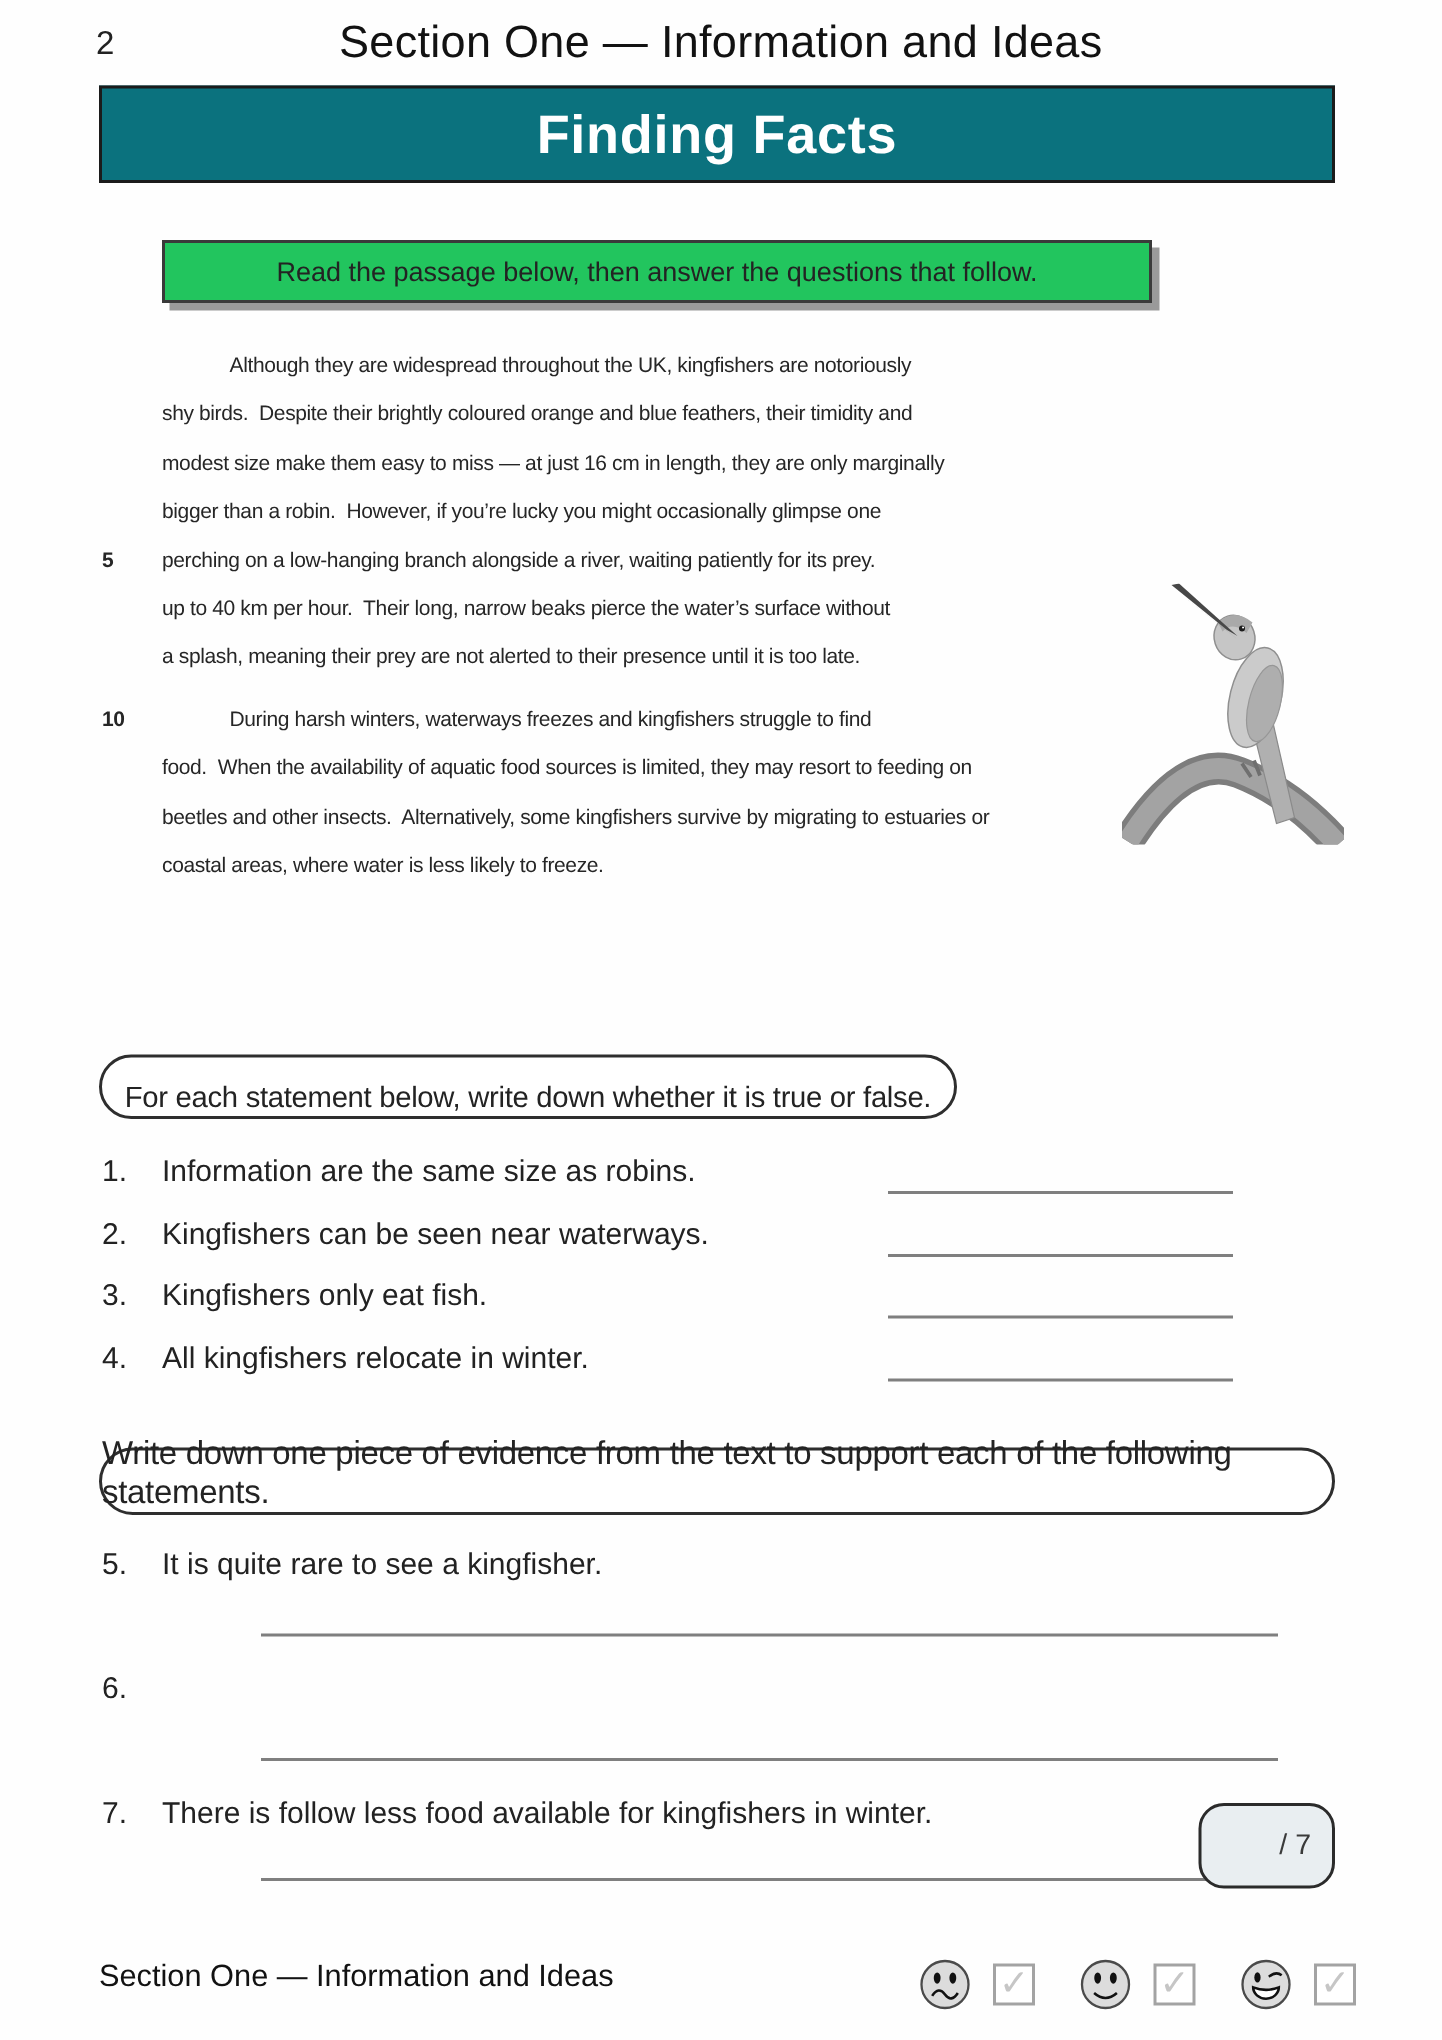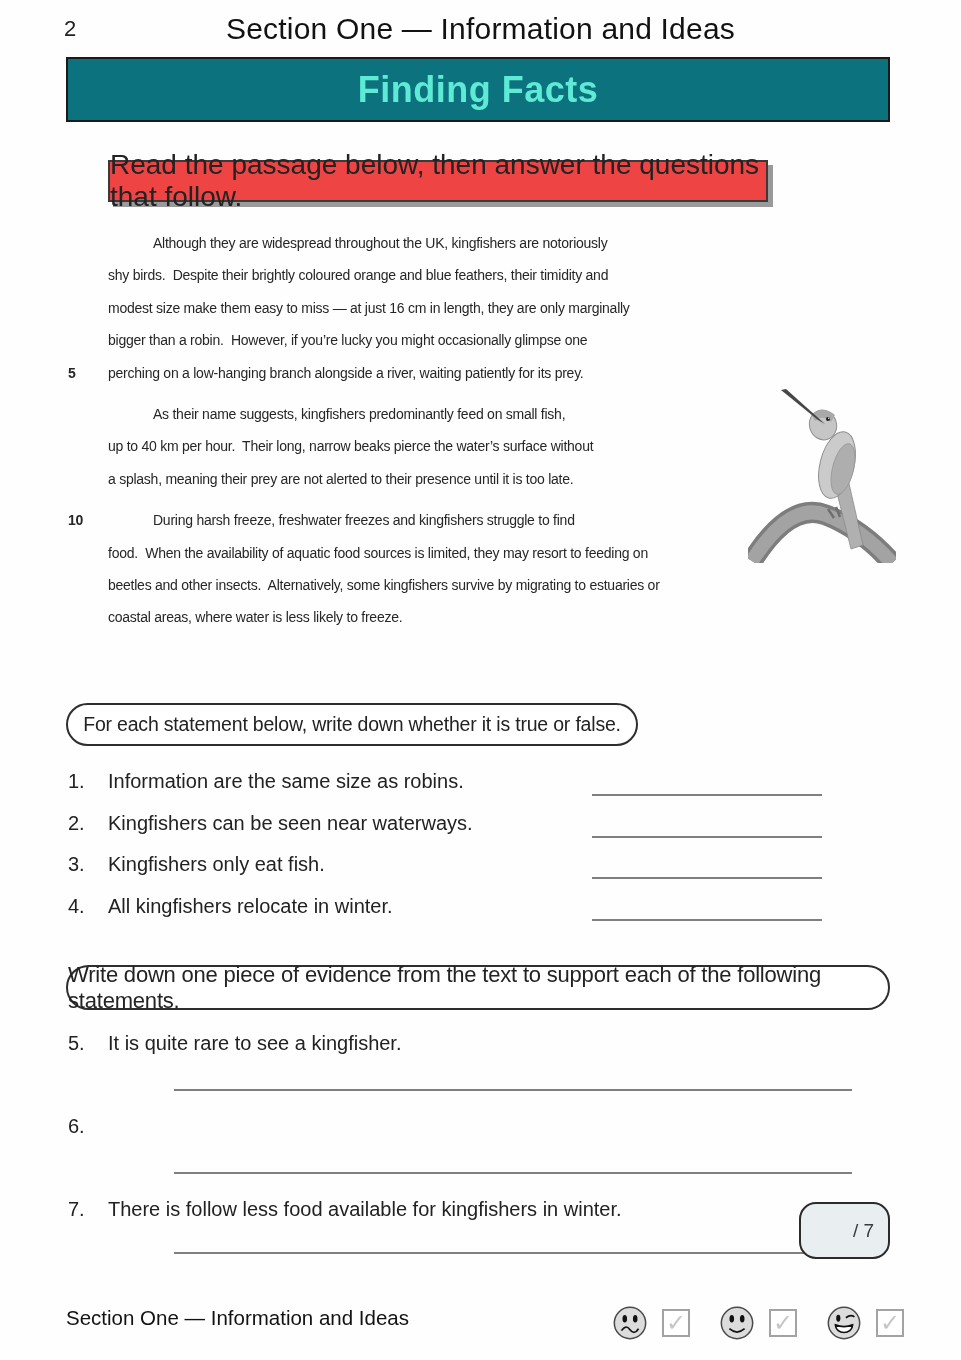--- a/index.html
+++ b/index.html
@@ -10,38 +10,38 @@
   }
   .page-number { position:absolute; left:64px; top:16px; font-size:22px; color:#222; }
   .section-title {
     position:absolute; left:0; right:0; top:12px; text-align:center;
     font-size:30px; color:#121212; letter-spacing:.2px;
   }
   .banner {
     position:absolute; left:66px; top:57px; width:824px; height:65px;
     border:2px solid #1b1b1b; display:flex; align-items:center; justify-content:center;
   }
-  .banner-title { color:#5eead4; font-size:36px; font-weight:bold; letter-spacing:.5px; }
+  .banner-title { color:#ffffff; font-size:36px; font-weight:bold; letter-spacing:.5px; }
   .instr-box {
     position:absolute; left:108px; top:160px; width:660px; height:42px;
-    background:#ef4444; border:2px solid #3a3a3a; box-shadow:5px 5px 0 #9a9a9a;
-    display:flex; align-items:center; justify-content:center; font-size:28px; color:#232323;
+    background:#22c55e; border:2px solid #3a3a3a; box-shadow:5px 5px 0 #9a9a9a;
+    display:flex; align-items:center; justify-content:center; font-size:18px; color:#232323;
   }
   .passage {
     position:absolute; left:66px; top:227px; width:825px;
     font-size:14px; letter-spacing:-.25px; color:#262626;
   }
   .pline { position:relative; height:32.4px; line-height:32.4px; white-space:nowrap; padding-left:42px; }
   .pline.para { margin-top:9px; }
   .pline .pnum { position:absolute; left:2px; top:0; font-weight:bold; }
   .pline.indent .ptext { padding-left:45px; }
   .kingfisher { position:absolute; left:748px; top:389px; width:148px; height:174px; }
   .pill-box {
     position:absolute; background:#fff; border:2.5px solid #2e2e2e; border-radius:24px;
-    display:flex; align-items:center; justify-content:center; color:#232323;
+    display:flex; align-items:flex-end; justify-content:center; color:#232323;
   }
   .tf-box { left:66px; top:703px; width:572px; height:43px; font-size:19.5px; letter-spacing:-.2px; }
   .ev-box { left:66px; top:965px; width:824px; height:45px; font-size:22px; letter-spacing:-.2px; }
   .q-row { position:absolute; left:66px; width:814px; height:28px; font-size:20px; color:#222; }
   .q-row .qnum { position:absolute; left:2px; }
   .q-row .qtext { position:absolute; left:42px; }
   .tf-line { position:absolute; left:526px; top:0; width:230px; height:26px; border-bottom:2px solid #7f7f7f; }
   .ev-line { position:absolute; left:108px; width:678px; height:0; border-bottom:2px solid #7f7f7f; }
   .score-box {
     position:absolute; left:799px; top:1202px; width:91px; height:57px;
@@ -74,24 +74,23 @@
   <div class="instr-box">
     <span>Read the passage below, then answer the questions that follow.</span>
   </div>
 
   <div class="passage">
     <div class="pline indent"><span class="ptext">Although they are widespread throughout the UK, kingfishers are notoriously</span></div>
     <div class="pline"><span class="ptext">shy birds.&nbsp; Despite their brightly coloured orange and blue feathers, their timidity and</span></div>
     <div class="pline"><span class="ptext">modest size make them easy to miss — at just 16 cm in length, they are only marginally</span></div>
     <div class="pline"><span class="ptext">bigger than a robin.&nbsp; However, if you’re lucky you might occasionally glimpse one</span></div>
     <div class="pline"><span class="pnum">5</span><span class="ptext">perching on a low-hanging branch alongside a river, waiting patiently for its prey.</span></div>
-    <div class="pline para indent"><span class="ptext">As their name suggests, kingfishers predominantly feed on small fish,</span></div>
     <div class="pline"><span class="ptext">up to 40 km per hour.&nbsp; Their long, narrow beaks pierce the water’s surface without</span></div>
     <div class="pline"><span class="ptext">a splash, meaning their prey are not alerted to their presence until it is too late.</span></div>
-    <div class="pline para indent"><span class="pnum">10</span><span class="ptext">During harsh freeze, freshwater freezes and kingfishers struggle to find</span></div>
+    <div class="pline para indent"><span class="pnum">10</span><span class="ptext">During harsh winters, waterways freezes and kingfishers struggle to find</span></div>
     <div class="pline"><span class="ptext">food.&nbsp; When the availability of aquatic food sources is limited, they may resort to feeding on</span></div>
     <div class="pline"><span class="ptext">beetles and other insects.&nbsp; Alternatively, some kingfishers survive by migrating to estuaries or</span></div>
     <div class="pline"><span class="ptext">coastal areas, where water is less likely to freeze.</span></div>
   </div>
 
   <svg class="kingfisher" viewBox="0 0 148 174" xmlns="http://www.w3.org/2000/svg" aria-hidden="true">
     <path d="M 4 172 Q 42 112 78 126 Q 114 140 144 174" fill="none" stroke="#7d7d7d" stroke-width="21"></path>
     <path d="M 4 172 Q 42 112 78 126 Q 114 140 144 174" fill="none" stroke="#a3a3a3" stroke-width="14"></path>
     <polygon points="86,92 100,90 115,156 103,160" fill="#b0b0b0" stroke="#8a8a8a" stroke-width="0.8"></polygon>
     <ellipse cx="89" cy="76" rx="17" ry="34" transform="rotate(14 89 76)" fill="#cbcbcb" stroke="#8f8f8f" stroke-width="1"></ellipse>

